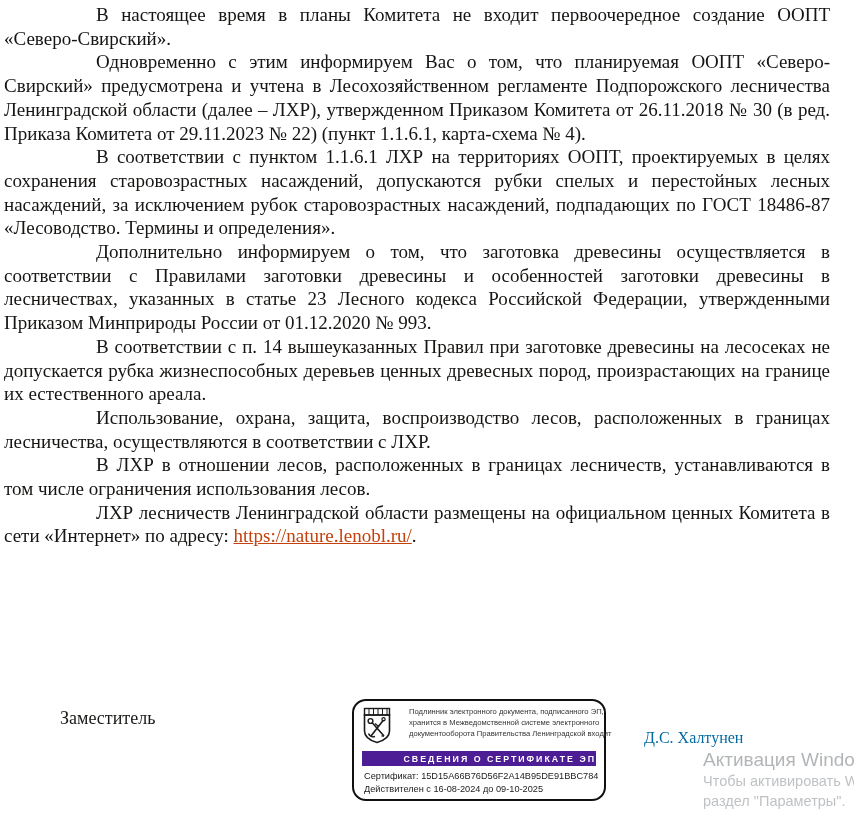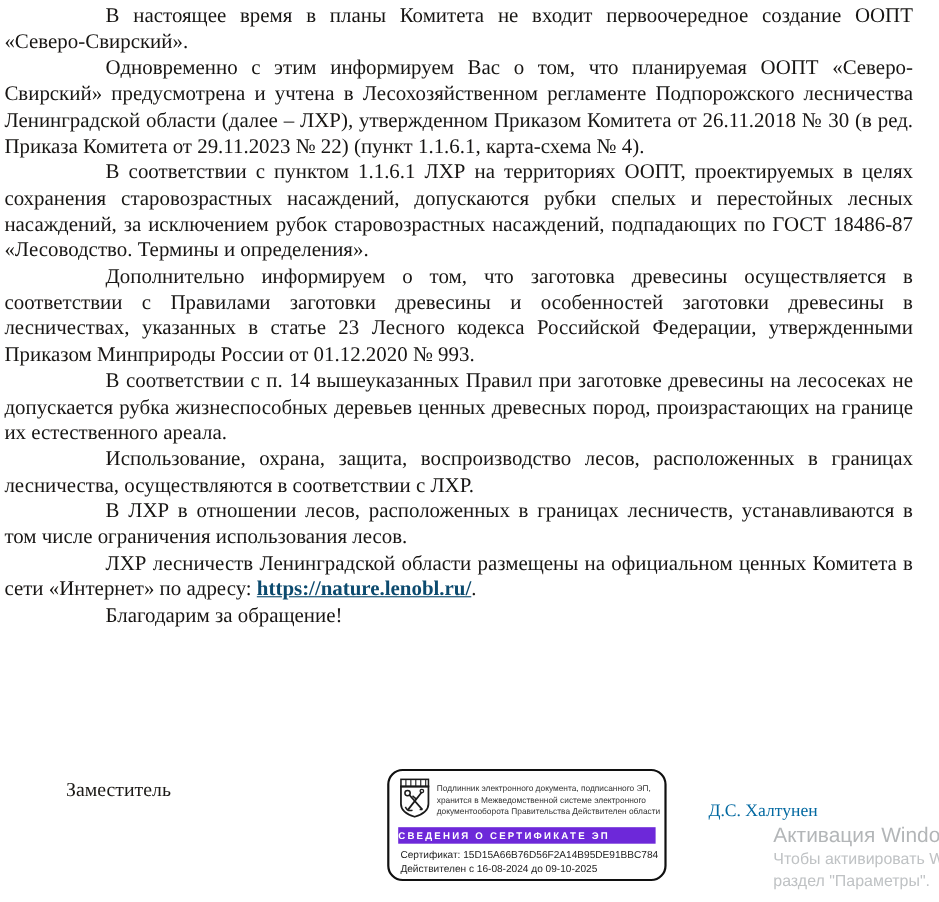--- a/index.html
+++ b/index.html
@@ -16,24 +16,23 @@
     color:#171513;
     font-size:19px;line-height:23.7px;
   }
   .body-text p{
     margin:0;
     text-align:justify;
     text-align-last:left;
     text-indent:92px;
   }
   .link{
-    color:#0c4a6e;
+    color:#c2410c;
     text-decoration:underline;
     cursor:pointer;
-    font-weight:bold;
   }
   
   .sig-position{
     position:absolute;left:60px;top:706px;
     font-size:18px;line-height:25px;color:#1b1916;
     white-space:nowrap;
   }
   .sig-name{
     position:absolute;left:644px;top:729px;
     font-size:16px;color:#0369a1;white-space:nowrap;
@@ -41,28 +40,28 @@
   
   .stamp{
     position:absolute;left:352px;top:699px;
     width:254px;height:102px;box-sizing:border-box;
     border:2.5px solid #101010;border-radius:14px;
     background:#fff;
     font-family:"Liberation Sans","DejaVu Sans",sans-serif;
     color:#2a2a2a;
   }
   .stamp-top{
-    display:flex;align-items:center;gap:6px;
+    display:flex;align-items:flex-start;gap:18px;
     padding:6px 26px 3px 9px;
   }
   .arms{flex:0 0 auto;}
   .stamp-top-text{font-size:7.6px;line-height:10.8px;white-space:nowrap;color:#333;}
   .stamp-bar{
-    margin:0 8px;background:#6d28d9;color:#fff;
-    text-align:left;font-size:8.8px;font-weight:bold;
+    margin:0 8px;background:#4c1d95;color:#fff;
+    text-align:right;font-size:8.8px;font-weight:bold;
     letter-spacing:2px;padding:3px 0 2px 0;white-space:nowrap;
   }
   .stamp-info{
     padding:4px 10px 0 10px;
     font-size:9.2px;line-height:13.3px;white-space:nowrap;color:#222;
   }
   
   .wm{position:absolute;white-space:nowrap;
       font-family:"Liberation Sans","DejaVu Sans",sans-serif;}
   .wm-1{left:703px;top:749px;font-size:19px;color:#b3b6b8;}
@@ -76,21 +75,20 @@
 
   <div class="body-text">
     <p>В настоящее время в планы Комитета не входит первоочередное создание ООПТ «Северо-Свирский».</p>
     <p>Одновременно с этим информируем Вас о том, что планируемая ООПТ «Северо-Свирский» предусмотрена и учтена в Лесохозяйственном регламенте Подпорожского лесничества Ленинградской области (далее – ЛХР), утвержденном Приказом Комитета от 26.11.2018 № 30 (в ред. Приказа Комитета от 29.11.2023 № 22) (пункт 1.1.6.1, карта-схема № 4).</p>
     <p>В соответствии с пунктом 1.1.6.1 ЛХР на территориях ООПТ, проектируемых в целях сохранения старовозрастных насаждений, допускаются рубки спелых и перестойных лесных насаждений, за исключением рубок старовозрастных насаждений, подпадающих по ГОСТ 18486-87 «Лесоводство. Термины и определения».</p>
     <p>Дополнительно информируем о том, что заготовка древесины осуществляется в соответствии с Правилами заготовки древесины и особенностей заготовки древесины в лесничествах, указанных в статье 23 Лесного кодекса Российской Федерации, утвержденными Приказом Минприроды России от 01.12.2020 № 993.</p>
     <p>В соответствии с п. 14 вышеуказанных Правил при заготовке древесины на лесосеках не допускается рубка жизнеспособных деревьев ценных древесных пород, произрастающих на границе их естественного ареала.</p>
     <p>Использование, охрана, защита, воспроизводство лесов, расположенных в границах лесничества, осуществляются в соответствии с ЛХР.</p>
     <p>В ЛХР в отношении лесов, расположенных в границах лесничеств, устанавливаются в том числе ограничения использования лесов.</p>
     <p><span>ЛХР лесничеств Ленинградской области размещены на официальном ценных Комитета в сети «Интернет» по адресу: </span><a class="link">https://nature.lenobl.ru/</a><span>.</span></p>
-    <p>Благодарим за обращение!</p>
   </div>
 
   <div class="sig-position">
     <div>Заместитель</div>
   </div>
 
   <div class="stamp">
     <div class="stamp-top">
       <span class="arms">
         <svg width="28" height="37" viewBox="0 0 28 37" aria-hidden="true">
@@ -110,21 +108,21 @@
 
           <line x1="20.5" y1="13" x2="8" y2="29" stroke="#1a1a1a" stroke-width="1.6"></line>
           <circle cx="20.5" cy="12.2" r="1.6" fill="none" stroke="#1a1a1a" stroke-width="1.2"></circle>
           <path d="M5.5 26.5 Q7.5 31 12 29.5" fill="none" stroke="#1a1a1a" stroke-width="1.4"></path>
           <line x1="15.5" y1="19.5" x2="12" y2="16.5" stroke="#1a1a1a" stroke-width="1.3"></line>
         </svg>
       </span>
       <span class="stamp-top-text">
         <div>Подлинник электронного документа, подписанного ЭП,</div>
         <div>хранится в Межведомственной системе электронного</div>
-        <div>документооборота Правительства Действителен области</div>
+        <div>документооборота Правительства Ленинградской входит</div>
       </span>
     </div>
     <div class="stamp-bar">СВЕДЕНИЯ О СЕРТИФИКАТЕ ЭП</div>
     <div class="stamp-info">
       <div>Сертификат: 15D15A66B76D56F2A14B95DE91BBC784</div>
       <div>Действителен с 16-08-2024 до 09-10-2025</div>
     </div>
   </div>
 
   <div class="sig-name">Д.С. Халтунен</div>

